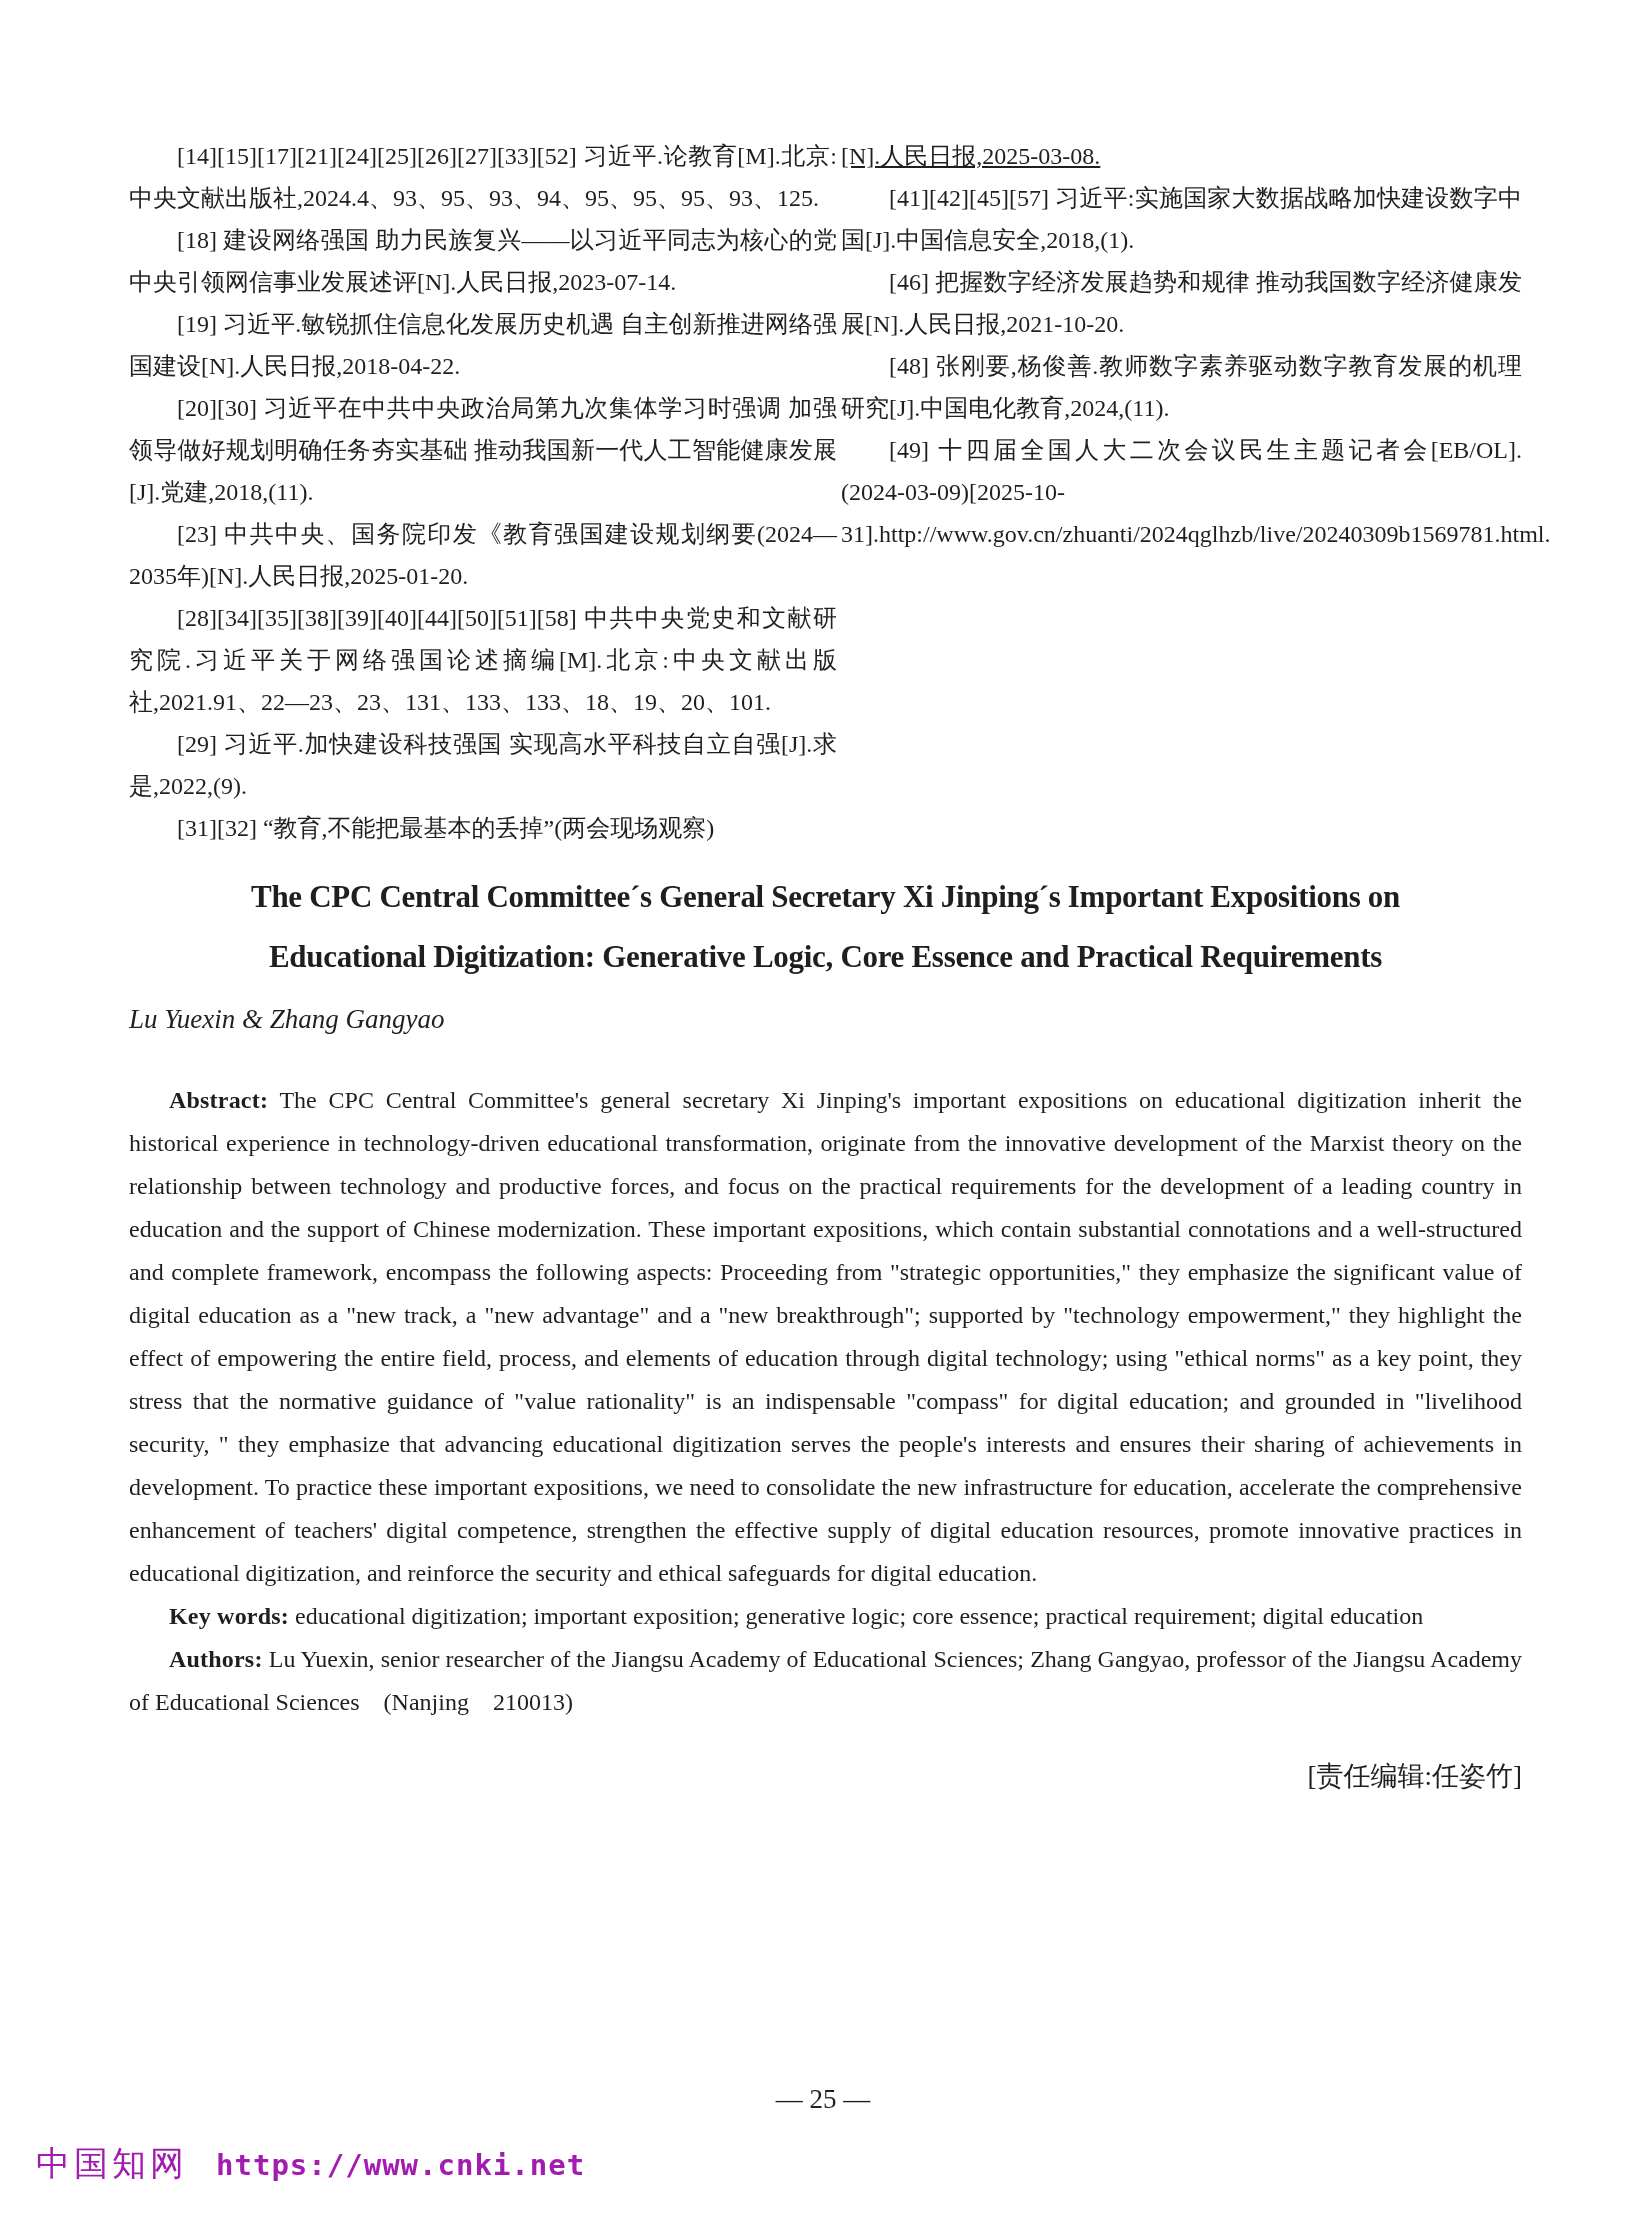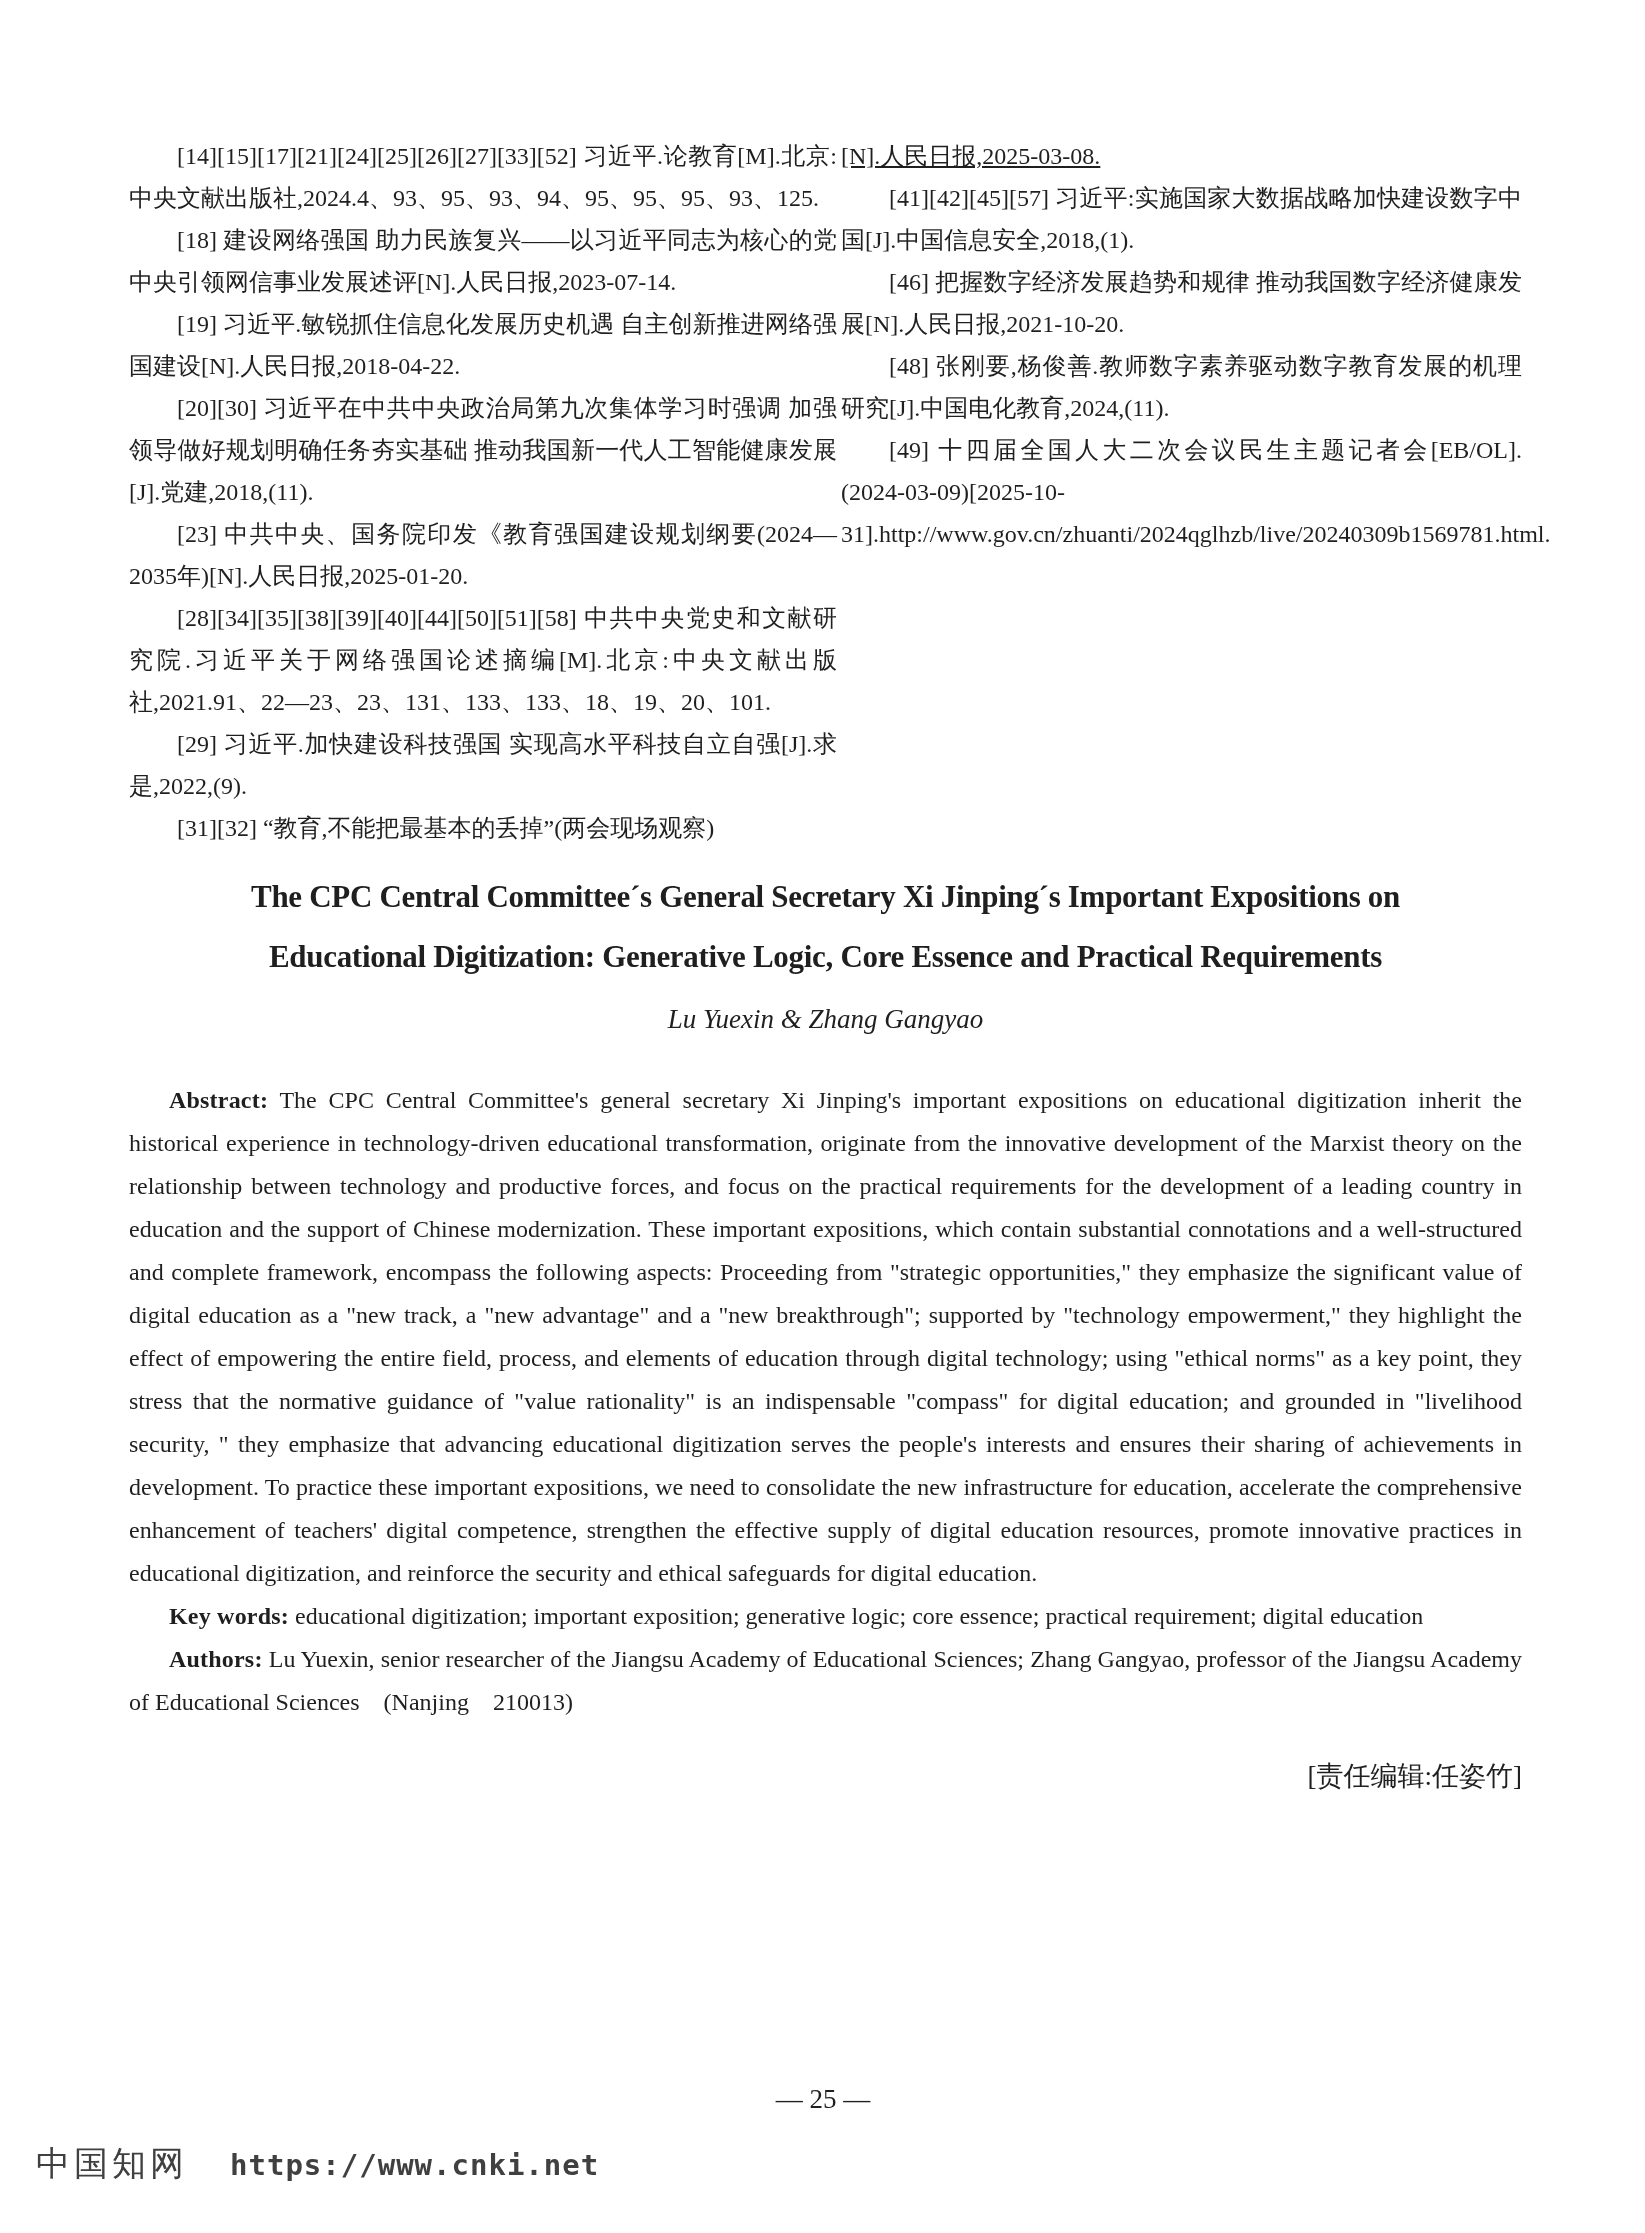--- a/index.html
+++ b/index.html
@@ -30,21 +30,21 @@
   .title-en{
     margin-top:18px;
     text-align:center;
     font-weight:bold;
     font-size:31px;
     line-height:60px;
     letter-spacing:-0.3px;
   }
   .authors-en{
     margin-top:14px;
-    text-align:center;
+    text-align:left;
     font-style:italic;
     font-size:27px;
     line-height:36px;
   }
   .abstract-wrap{margin-top:42px;}
   .body-para{
     margin:0;
     font-size:24px;
     line-height:43px;
     text-align:justify;
@@ -59,22 +59,22 @@
   }
   .page-number{
     position:absolute;
     top:2084px;left:0;width:1646px;
     text-align:center;
     font-size:27px;
   }
   .watermark{
     position:absolute;
     top:2141px;left:36px;
-    display:flex;align-items:baseline;gap:42px;
-    color:#404040;
+    display:flex;align-items:baseline;gap:28px;
+    color:#a21caf;
   }
   .wm-name{font-size:34px;letter-spacing:4px;}
   .wm-url{
     font-family:"DejaVu Sans Mono","Liberation Mono",monospace;
     font-weight:bold;
     font-size:29px;
     letter-spacing:1px;
   }
 </style>
 </head>

